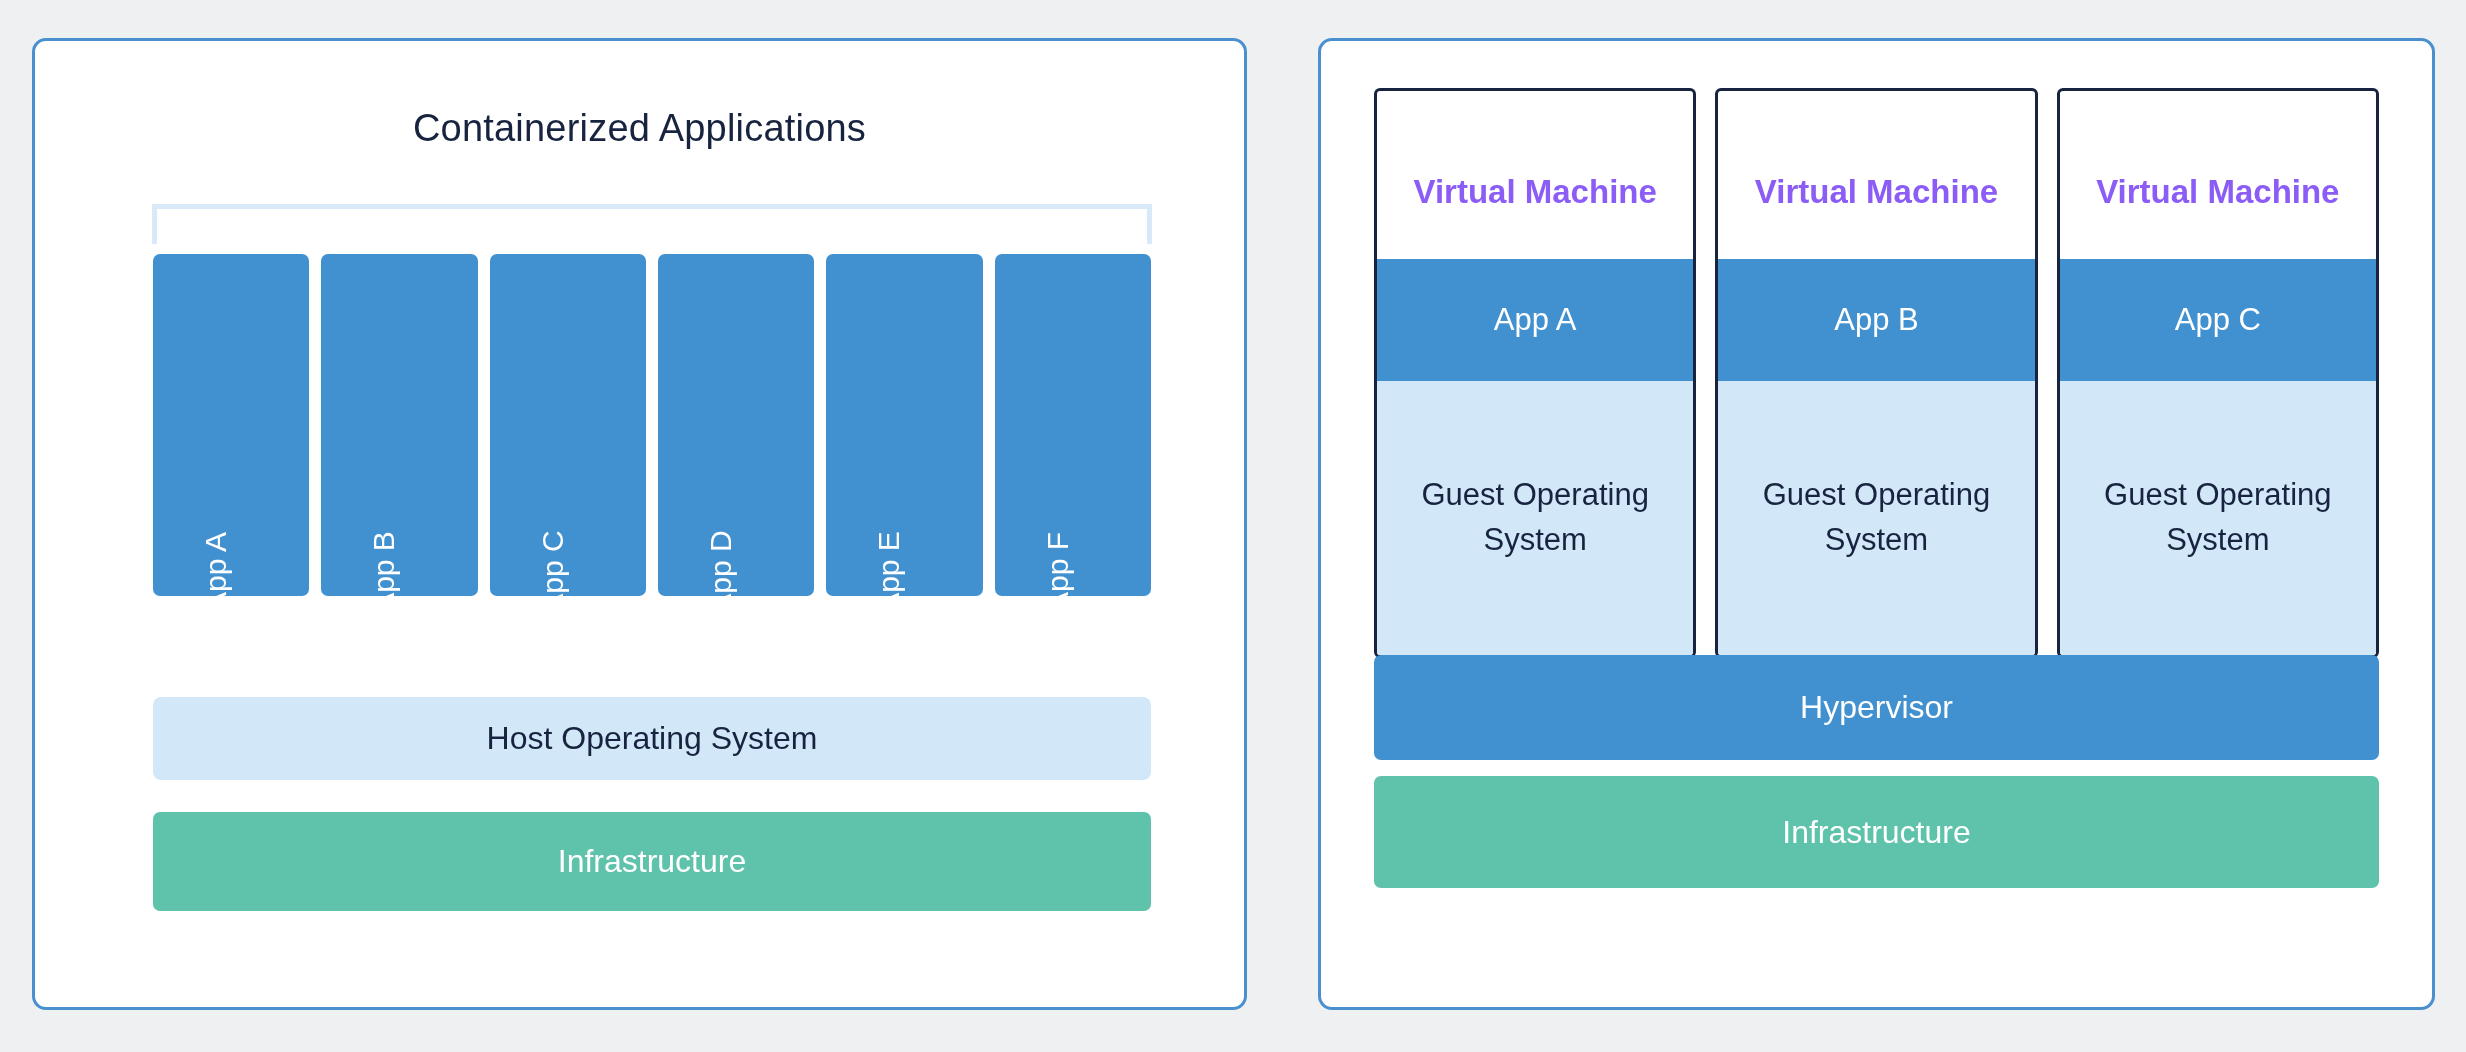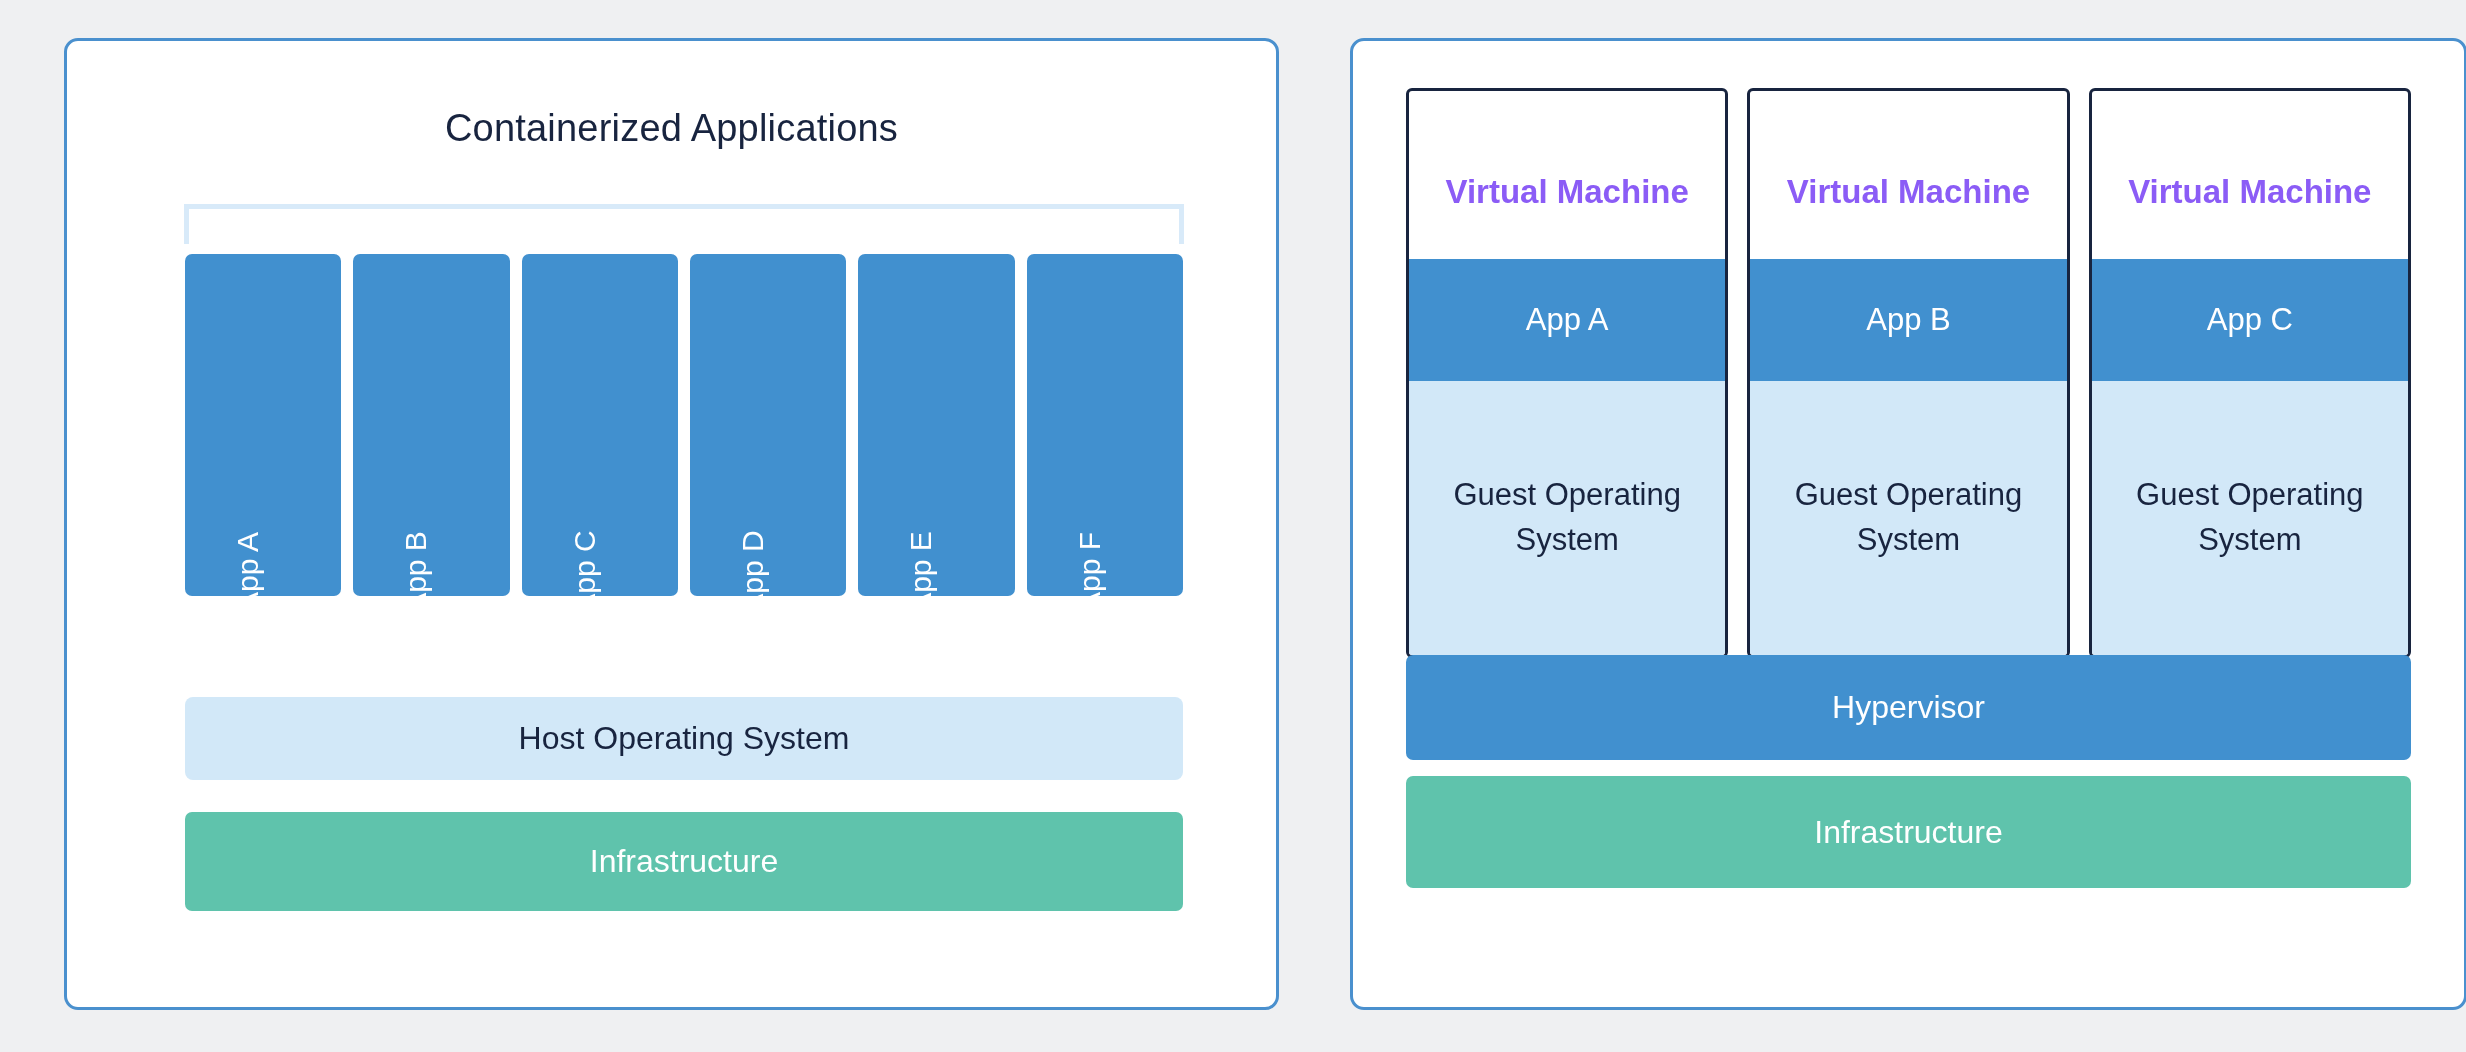--- a/index.html
+++ b/index.html
@@ -23,21 +23,20 @@
     background: #eff0f2;
   }
 
   
   .panel {
     position: absolute;
     background: #ffffff;
     border: 3px solid #4a90ce;
     border-radius: 14px;
     box-sizing: border-box;
-    margin-left: 32px;
   }
   .panel-left {
     left: 32px;
     top: 38px;
     width: 1215px;
     height: 972px;
   }
   .panel-right {
     left: 1318px;
     top: 38px;

